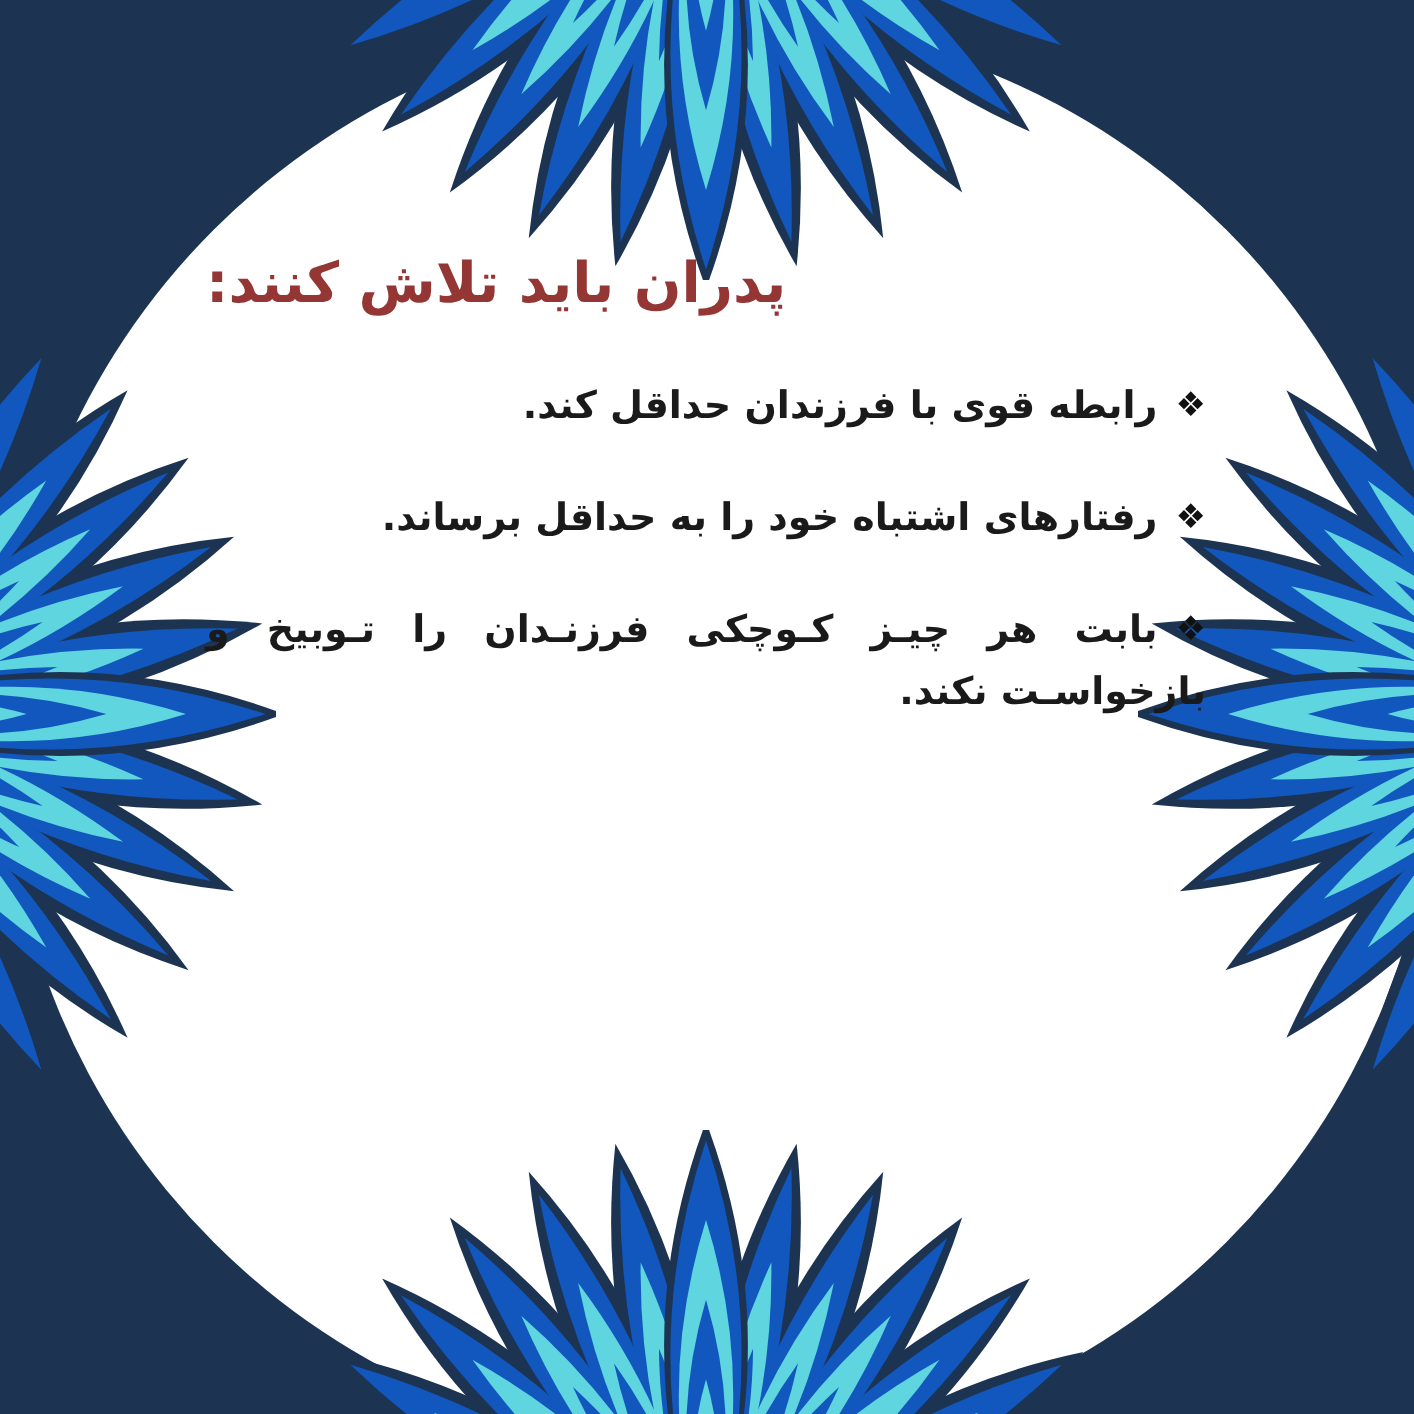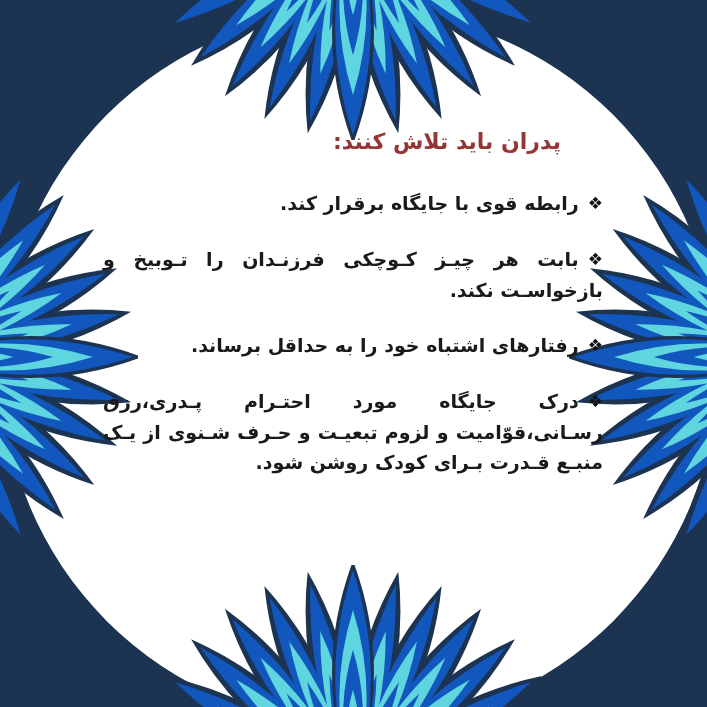--- a/index.html
+++ b/index.html
@@ -41,25 +41,25 @@
   .content {
     position: absolute;
     top: 126px;
     right: 104px;
     width: 500px;
     direction: rtl;
     z-index: 2;
   }
   .title {
     margin: 0 42px 30px 0;
-    font-size: 22px;
+    font-size: 28px;
     line-height: 32px;
     font-weight: bold;
     color: #943634;
-    text-align: right;
+    text-align: left;
   }
   .item {
     margin: 0 0 25px 0;
     font-size: 19px;
     line-height: 30px;
     font-weight: bold;
     color: #1A1A1A;
     text-align: justify;
     text-align-last: right;
   }
@@ -182,27 +182,24 @@
     </svg>
   <svg class="lotus lotus-right" viewBox="0 0 400 210">
       <use href="#lotus-shape"></use>
     </svg>
 
   <div class="content">
     <h1 class="title">پدران باید تلاش کنند:</h1>
 
     <div>
       <div class="item">
-        <span class="bullet">❖</span><span>رابطه قوی با جایگاه برقرار کند.</span>
-      </div>
-      <div class="item">
-        <span class="bullet">❖</span><span>بابت هر چیـز کـوچکی فرزنـدان را تـوبیخ و بازخواسـت نکند.</span>
+        <span class="bullet">❖</span><span>رابطه قوی با فرزندان حداقل کند.</span>
       </div>
       <div class="item">
         <span class="bullet">❖</span><span>رفتارهای اشتباه خود را به حداقل برساند.</span>
       </div>
       <div class="item">
-        <span class="bullet">❖</span><span>درک جایگاه مورد احتـرام پـدری،رزق رسـانی،قوّامیت و لزوم تبعیـت و حـرف شـنوی از یـک منبـع قـدرت بـرای کودک روشن شود.</span>
+        <span class="bullet">❖</span><span>بابت هر چیـز کـوچکی فرزنـدان را تـوبیخ و بازخواسـت نکند.</span>
       </div>
     </div>
   </div>
 
 </div>
 
 </body></html>

